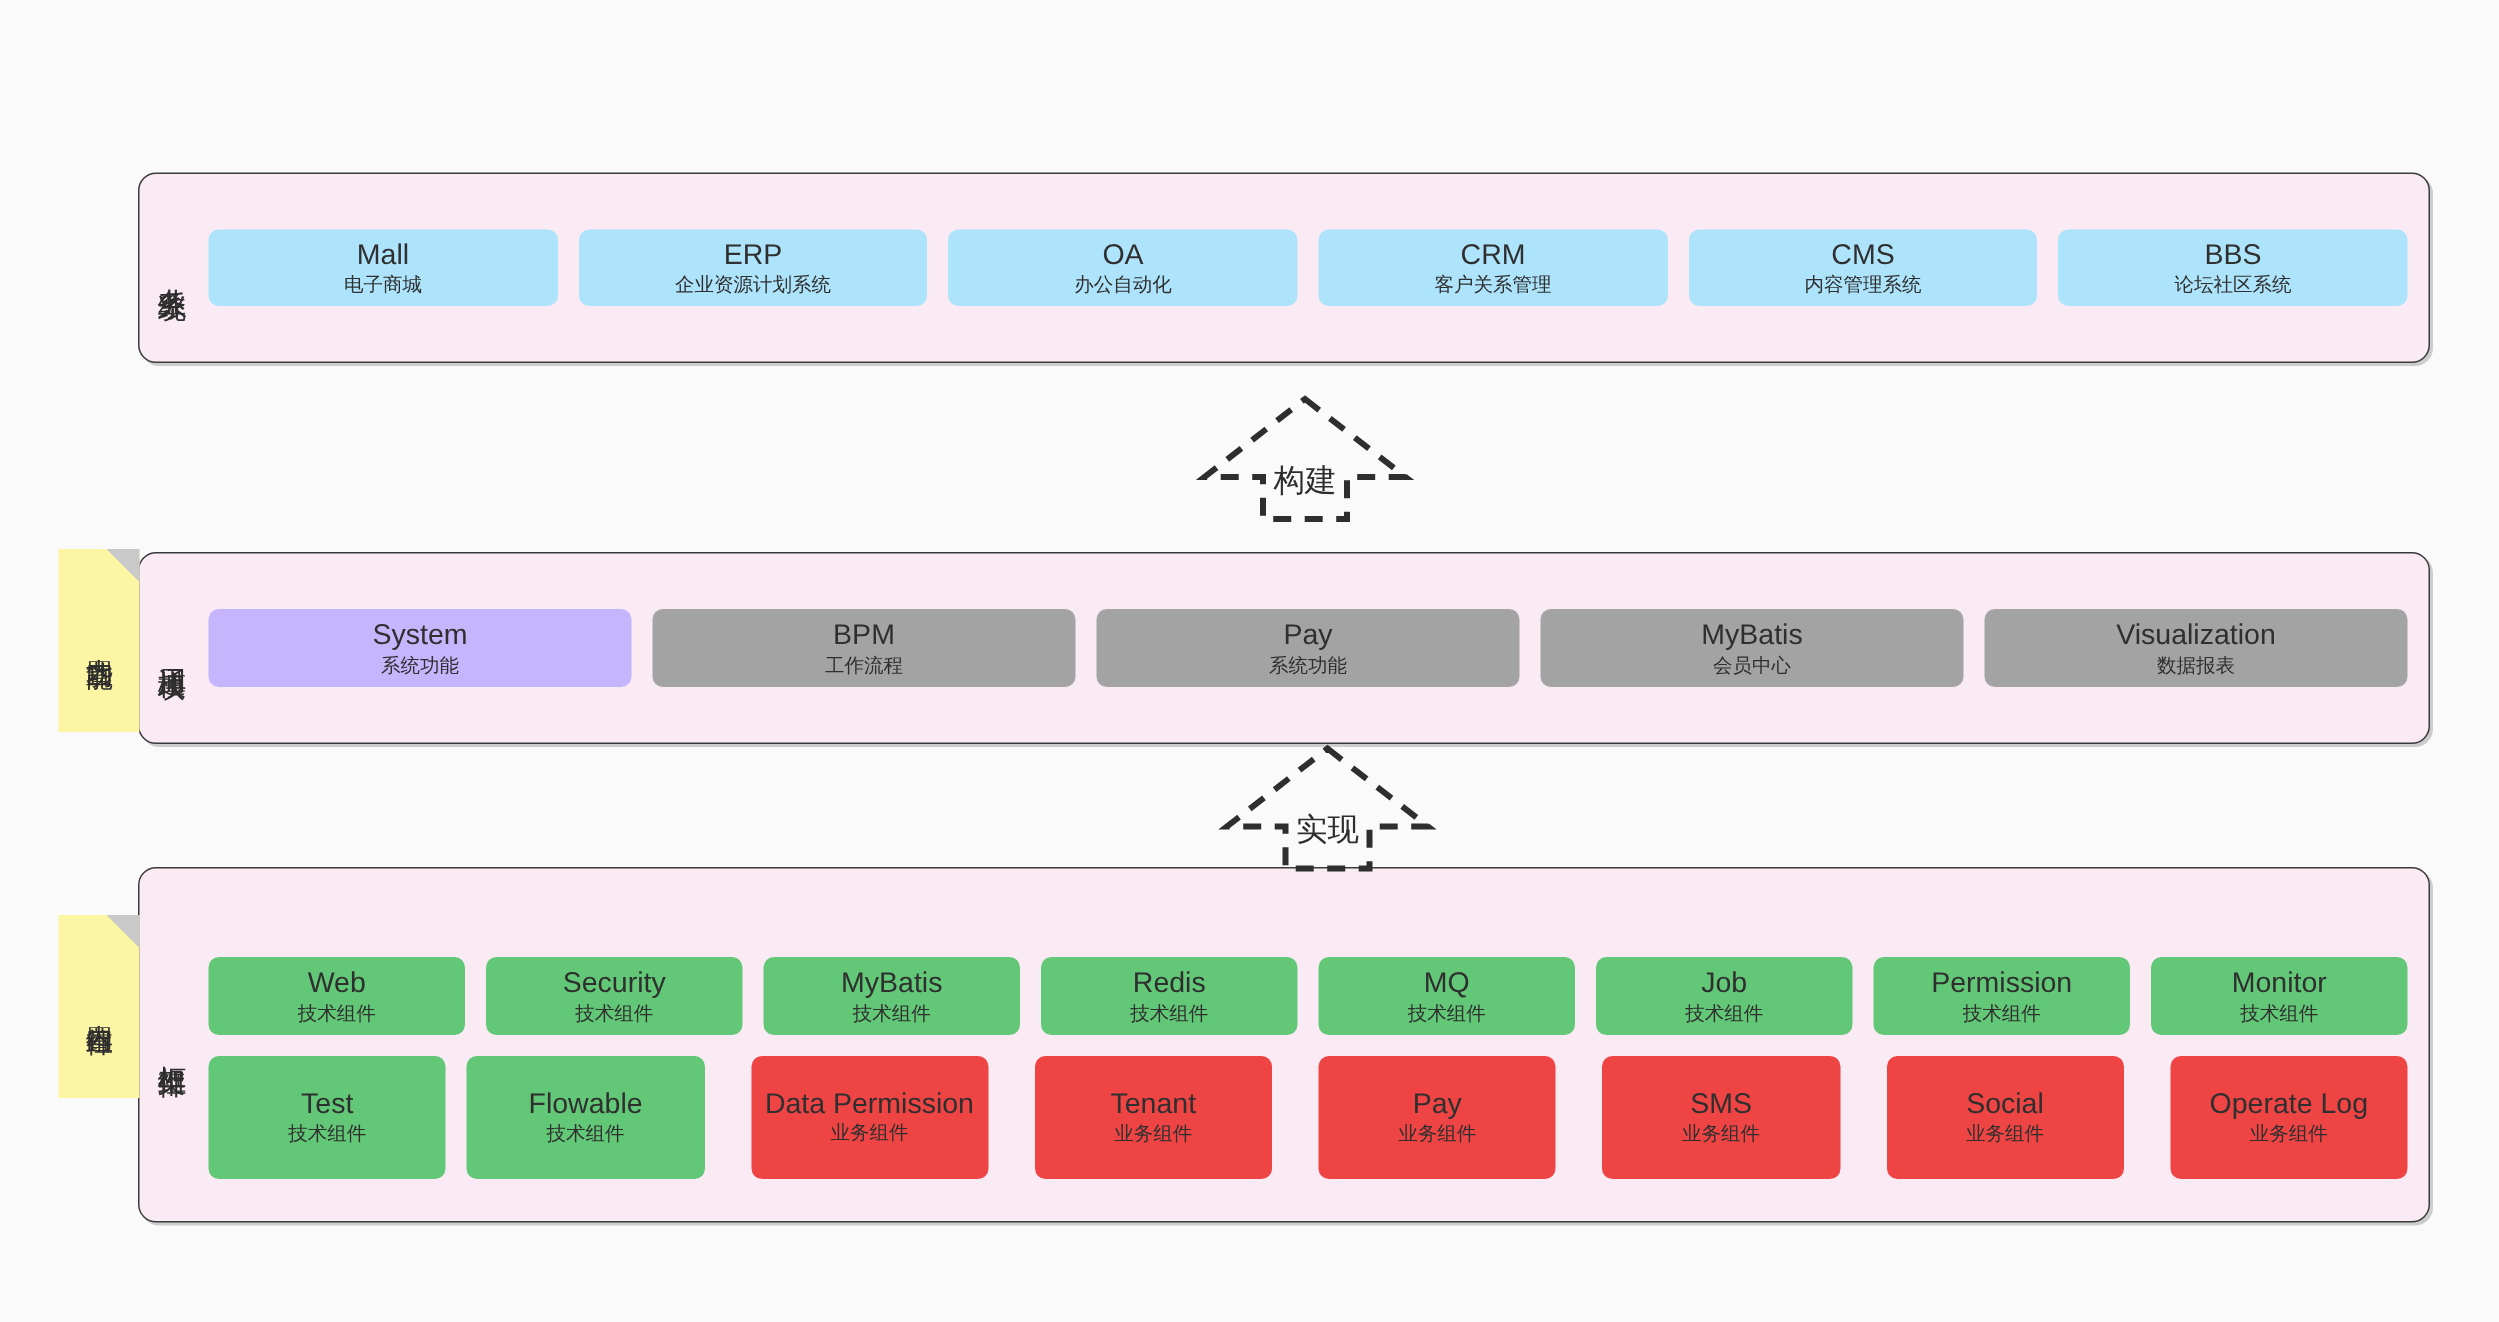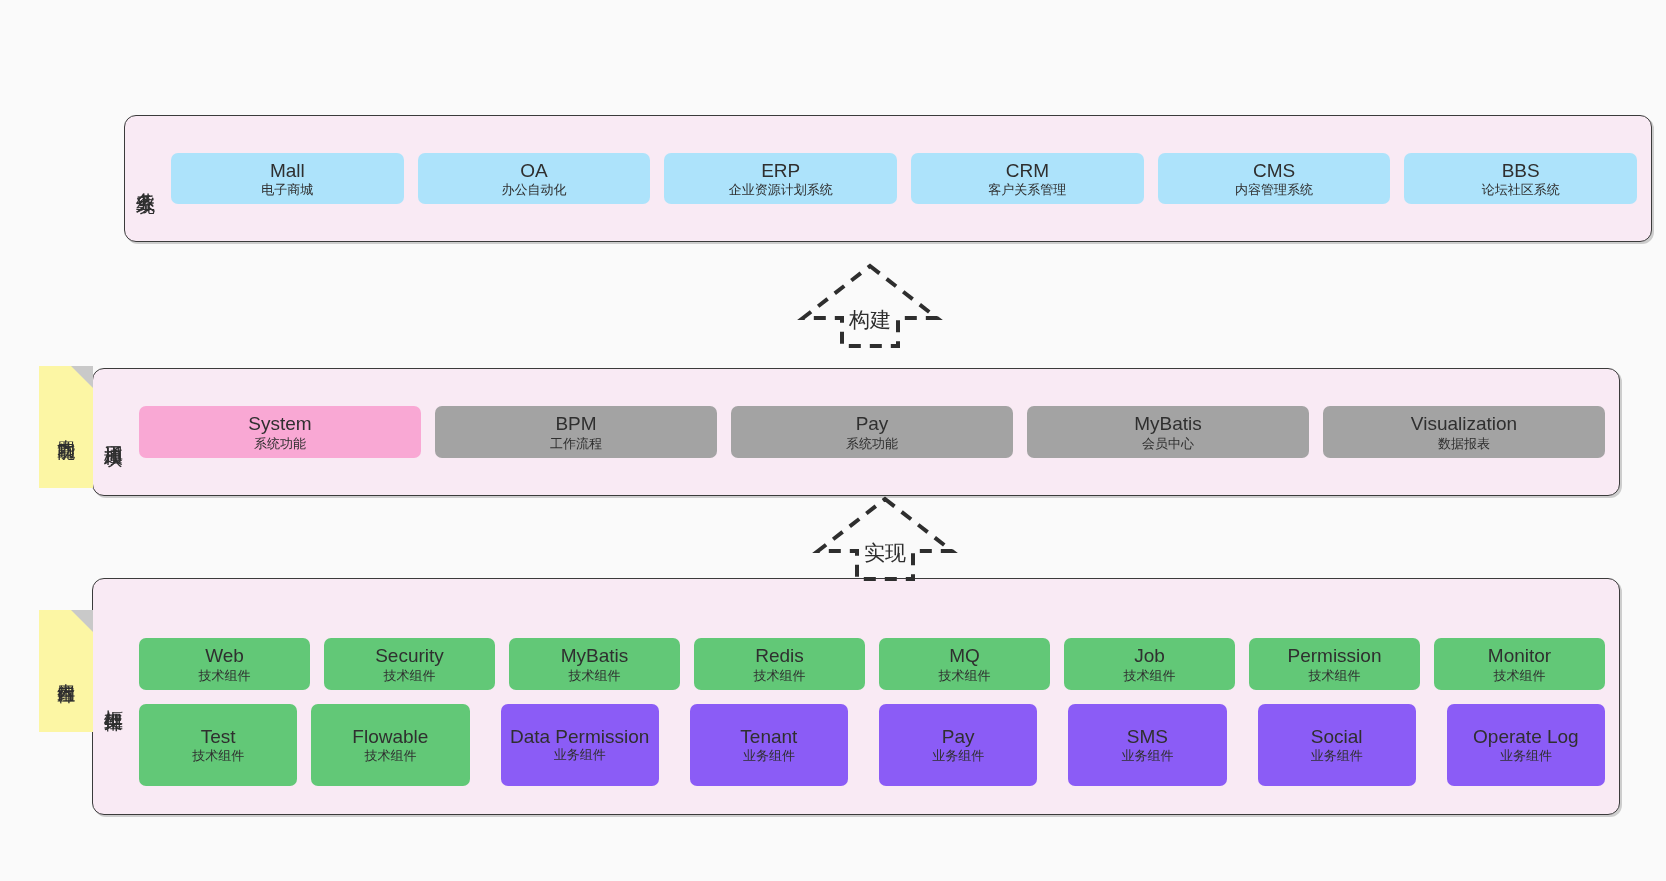--- a/index.html
+++ b/index.html
@@ -81,24 +81,24 @@
     font-size: 19px;
     color: #2f2f2f;
   }
   .card .t-cn {
     font-size: 13px;
     color: #2f2f2f;
   }
 
   
   .fill-blue        { background: #ade3fb; }
-  .fill-red         { background: #f9a8d4; }
+  .fill-red         { background: #c4b5fd; }
   .fill-pink        { background: #a3a3a3; }
   .fill-green       { background: #62c877; }
-  .fill-lightgreen  { background: #8b5cf6; margin-left: 17px; }
+  .fill-lightgreen  { background: #ef4444; margin-left: 17px; }
 
   
   .sticky {
     position: absolute;
     background: #fcf6a4;
     width: 54px;
     box-sizing: border-box;
     display: flex;
     align-items: center;
     justify-content: center;
@@ -134,35 +134,35 @@
     background: #fafafa;
     padding: 0 2px;
     white-space: nowrap;
   }
 </style>
 </head>
 <body>
 
 <div id="canvas">
 
-  <div class="section" id="sec-business" style="left:92px; top:115px; width:1528px; height:127px;margin-left:32px;">
+  <div class="section" id="sec-business" style="left:92px; top:115px; width:1528px; height:127px;">
     <div class="section-label">业务系统</div>
     <div class="cards">
       <div class="card-row">
         <div class="card fill-blue">
           <span class="t-en">Mall</span>
           <span class="t-cn">电子商城</span>
         </div>
         <div class="card fill-blue">
+          <span class="t-en">ERP</span>
+          <span class="t-cn">企业资源计划系统</span>
+        </div>
+        <div class="card fill-blue">
           <span class="t-en">OA</span>
           <span class="t-cn">办公自动化</span>
-        </div>
-        <div class="card fill-blue">
-          <span class="t-en">ERP</span>
-          <span class="t-cn">企业资源计划系统</span>
         </div>
         <div class="card fill-blue">
           <span class="t-en">CRM</span>
           <span class="t-cn">客户关系管理</span>
         </div>
         <div class="card fill-blue">
           <span class="t-en">CMS</span>
           <span class="t-cn">内容管理系统</span>
         </div>
         <div class="card fill-blue">

